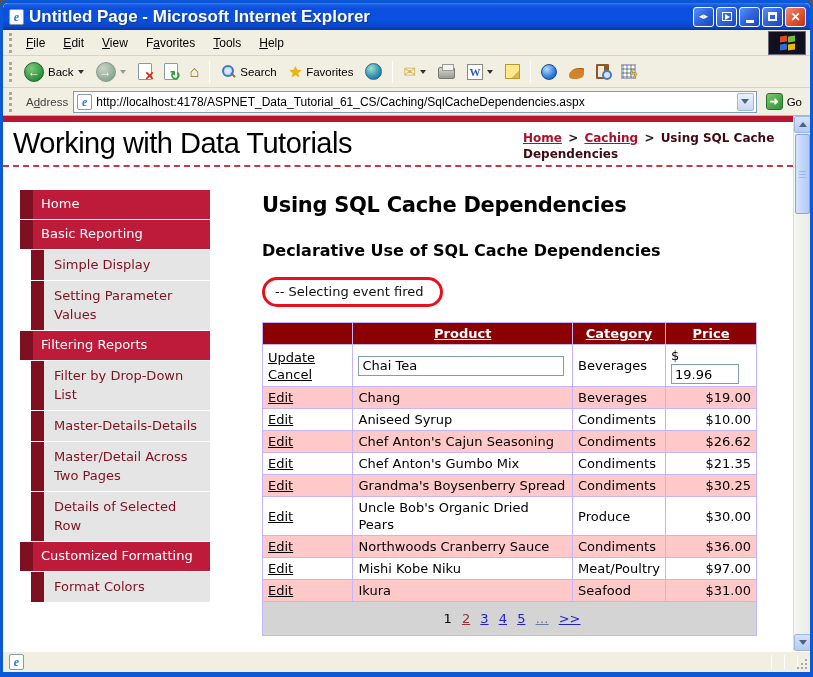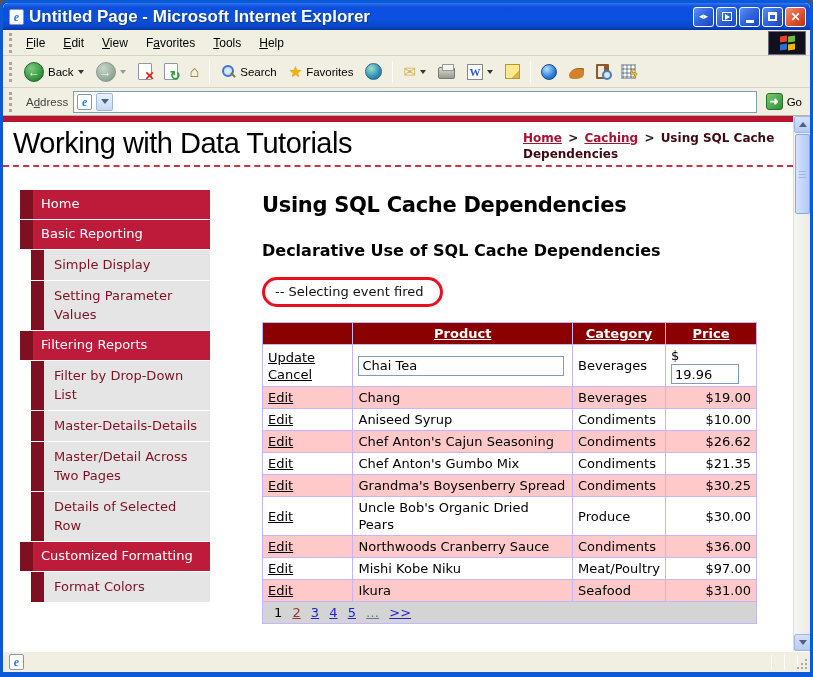--- a/index.html
+++ b/index.html
@@ -127,21 +127,21 @@
   .grid th .hlink { color:#FFF; text-decoration:underline; cursor:pointer; }
   .col-act { width:96px; } .col-prod { width:220px; } .col-cat { width:85px; } .col-price { width:93px; }
   .row-pink { background:#FFC9C9; }
   .row-white { background:#FFF; }
   .cell-price { text-align:right; }
   a.tbl-link { color:#000000; text-decoration:underline; cursor:pointer; }
   .edit-row td { height:27px; }
   .txt { height:20px; border:1px solid #7F9DB9; font-family:"DejaVu Sans", sans-serif; font-size:13px; padding:1px 3px; background:#FFF; }
   .txt.product { width:206px; }
   .txt.price { width:68px; }
-  .pager-row td { background:#D4D4D4; text-align:left; height:22px; padding-right:6px; }
+  .pager-row td { background:#D4D4D4; text-align:center; height:34px; padding-right:6px; }
   .pg { margin-left:6px; text-decoration:underline; cursor:pointer; }
   .pg.current { text-decoration:none; color:#000; cursor:default; }
   .pg.visited { color:#993333; }
   .pg.link { color:#2222CC; }
   .pg.muted { color:#667799; }
   
   .scrollbar { width:17px; height:535px; background:linear-gradient(90deg,#F6F6F2,#ECECe4); border-left:1px solid #DDD; display:flex; flex-direction:column; }
   .sb-btn { width:17px; height:17px; background:linear-gradient(180deg,#D6E2F8,#B4CBF2); border:1px solid #9DB8E8; border-radius:2px; display:flex; align-items:center; justify-content:center; }
   .sb-btn.down { margin-top:auto; }
   .chev-up { width:0; height:0; border-left:4px solid transparent; border-right:4px solid transparent; border-bottom:5px solid #4D6185; }
@@ -275,20 +275,21 @@
     <div class="tool-btn">
         <span class="pixelbolt"></span>
       </div>
   </div>
 
   <div class="addressbar">
     <span class="grip"></span>
     <span class="addr-label"><span>A</span><span class="accel">d</span><span>dress</span></span>
     <div class="addr-input">
       <span class="ie-page-icon">e</span>
+      <span class="addr-url">http://localhost:4178/ASPNET_Data_Tutorial_61_CS/Caching/SqlCacheDependencies.aspx</span>
       <span class="addr-dd">
           <span class="chev-down"></span>
         </span>
     </div>
     <div class="go-btn">
       <span class="go-circ">➜</span>
       <span>Go</span>
     </div>
   </div>
 

